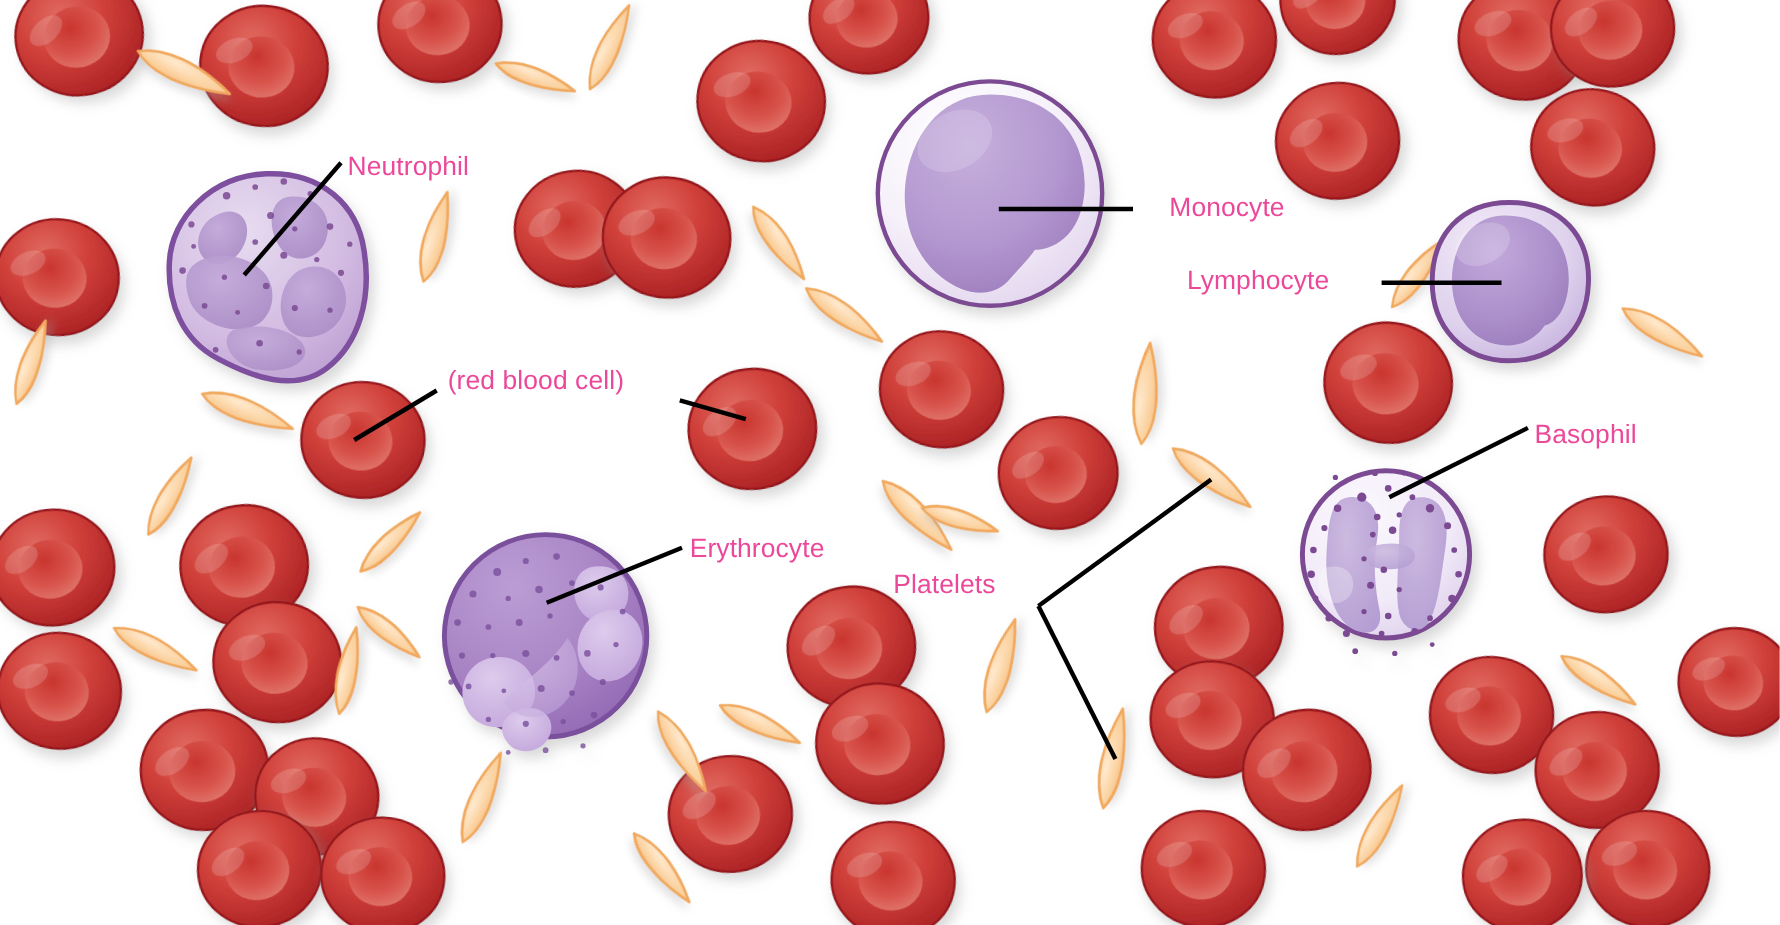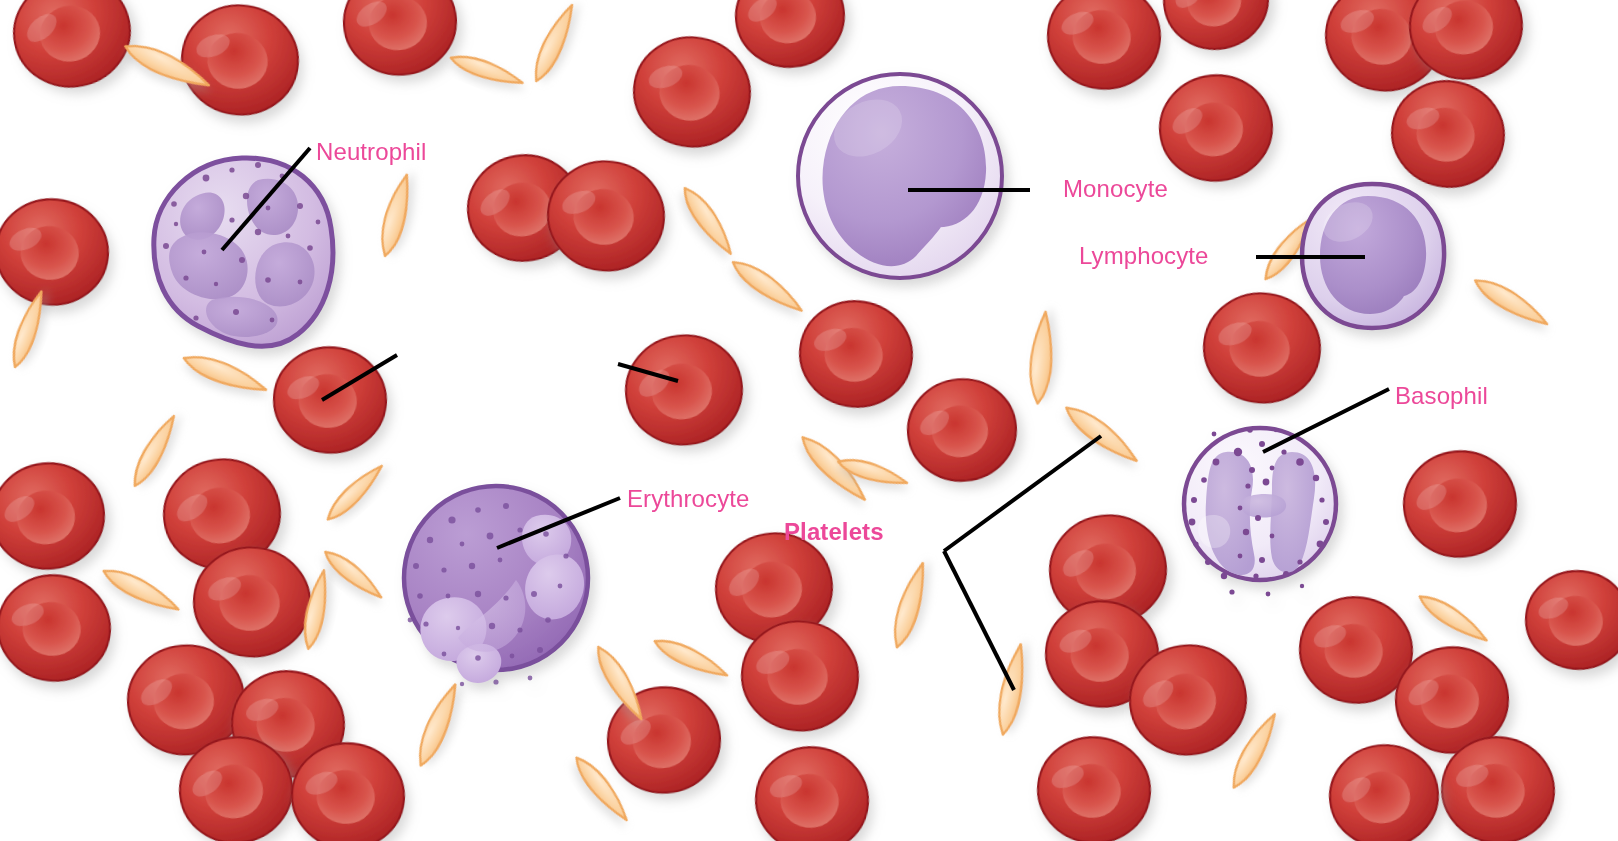--- a/index.html
+++ b/index.html
@@ -596,19 +596,19 @@
         <polyline points="620,498 497,548" fill="none" stroke="#000000" stroke-width="4" stroke-linecap="butt" stroke-linejoin="miter"></polyline>
         <polyline points="944,551 1101,436" fill="none" stroke="#000000" stroke-width="4" stroke-linecap="butt" stroke-linejoin="miter"></polyline>
         <polyline points="944,551 1014,690" fill="none" stroke="#000000" stroke-width="4" stroke-linecap="butt" stroke-linejoin="miter"></polyline>
       </g>
   </svg>
 
   <div id="label-layer">
       <div class="lbl" style="left: 316px; top: 139px;"><div>Neutrophil</div></div>
       <div class="lbl" style="left: 1063px; top: 176px;"><div>Monocyte</div></div>
       <div class="lbl" style="left: 1079px; top: 243px;"><div>Lymphocyte</div></div>
-      <div class="lbl two-line" style="left: 407px; top: 334px;"></div>
+      <div class="lbl two-line" style="left: 407px; top: 334px;"><div>(red blood cell)</div></div>
       <div class="lbl" style="left: 1395px; top: 383px;"><div>Basophil</div></div>
       <div class="lbl" style="left: 627px; top: 486px;"><div>Erythrocyte</div></div>
-      <div class="lbl" style="left: 784px; top: 519px; font-weight: bold;"><div>Platelets</div></div>
+      <div class="lbl" style="left: 812px; top: 519px;"><div>Platelets</div></div>
     </div>
 
 </div>
 
 </body></html>

